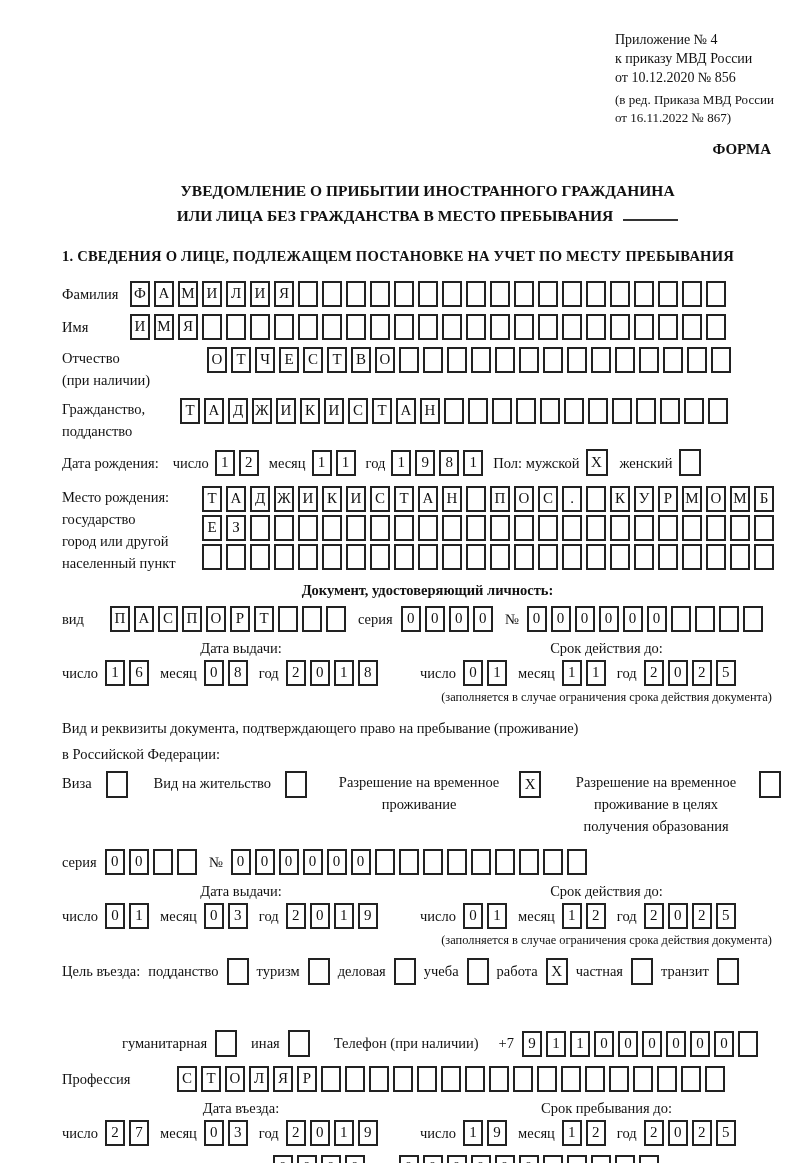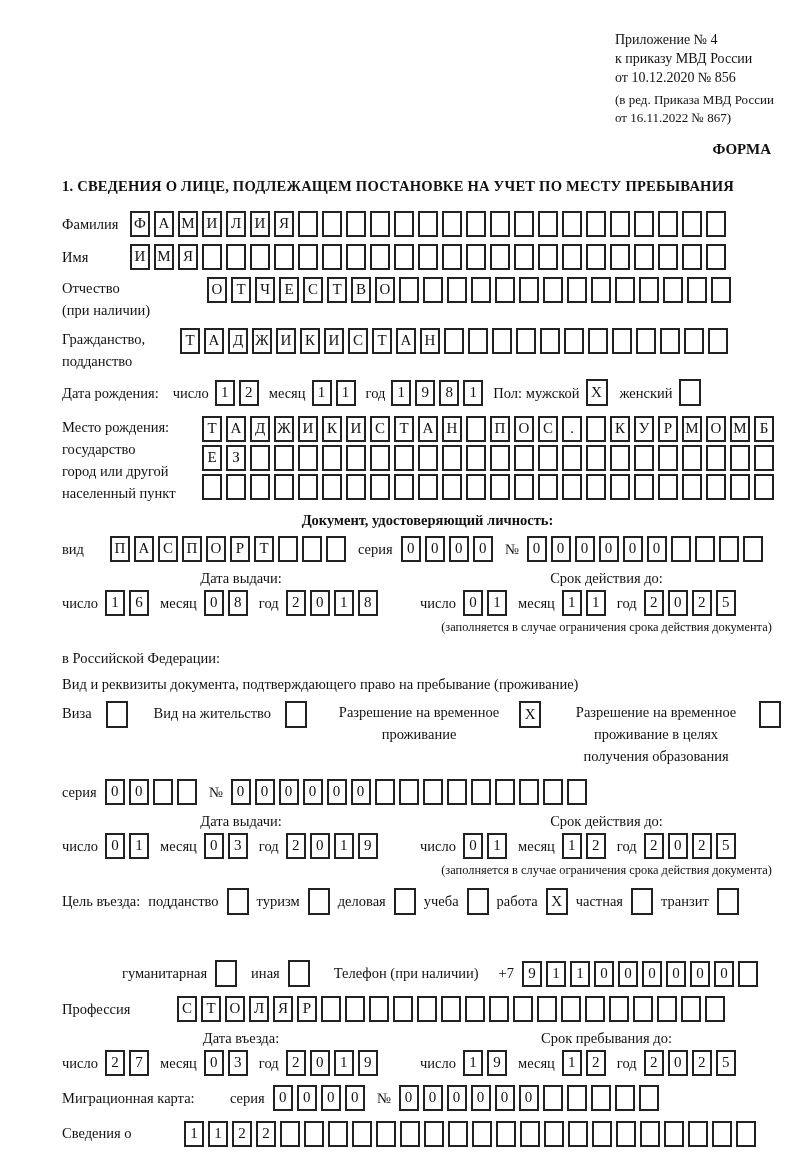--- a/index.html
+++ b/index.html
@@ -63,20 +63,24 @@
     <div>Приложение № 4</div>
     <div>к приказу МВД России</div>
     <div>от 10.12.2020 № 856</div>
     <div class="amend">
       <div>(в ред. Приказа МВД России</div>
       <div>от 16.11.2022 № 867)</div>
     </div>
   </div>
   <div class="forma">ФОРМА</div>
 
+  <div class="title">
+    <div>УВЕДОМЛЕНИЕ О ПРИБЫТИИ ИНОСТРАННОГО ГРАЖДАНИНА</div>
+    <div><span>ИЛИ ЛИЦА БЕЗ ГРАЖДАНСТВА В МЕСТО ПРЕБЫВАНИЯ</span><span class="blank-line"></span></div>
+  </div>
 
   <div class="sect">1. СВЕДЕНИЯ О ЛИЦЕ, ПОДЛЕЖАЩЕМ ПОСТАНОВКЕ НА УЧЕТ ПО МЕСТУ ПРЕБЫВАНИЯ</div>
 
   <div class="frow" style="margin-top:16px;">
     <span class="lbl w68">Фамилия</span>
     <span class="cells"><span class="cell">Ф</span><span class="cell">А</span><span class="cell">М</span><span class="cell">И</span><span class="cell">Л</span><span class="cell">И</span><span class="cell">Я</span><span class="cell"></span><span class="cell"></span><span class="cell"></span><span class="cell"></span><span class="cell"></span><span class="cell"></span><span class="cell"></span><span class="cell"></span><span class="cell"></span><span class="cell"></span><span class="cell"></span><span class="cell"></span><span class="cell"></span><span class="cell"></span><span class="cell"></span><span class="cell"></span><span class="cell"></span><span class="cell"></span></span>
   </div>
 
   <div class="frow">
     <span class="lbl w68">Имя</span>
@@ -157,22 +161,22 @@
         <span>месяц</span>
         <span class="cells"><span class="cell">1</span><span class="cell">1</span></span>
         <span>год</span>
         <span class="cells"><span class="cell">2</span><span class="cell">0</span><span class="cell">2</span><span class="cell">5</span></span>
       </div>
       <div class="dnote">(заполняется в случае ограничения срока действия документа)</div>
     </div>
   </div>
 
   <div class="res-doc">
+    <div>Вид и реквизиты документа, подтверждающего право на пребывание (проживание)</div>
     <div>в Российской Федерации:</div>
-    <div>Вид и реквизиты документа, подтверждающего право на пребывание (проживание)</div>
   </div>
   <div class="res-row">
     <span class="lbl">Виза</span>
     <span class="checkbox"></span>
     <span class="lbl" style="margin-left:12px;">Вид на жительство</span>
     <span class="checkbox"></span>
     <span class="multi w172" style="margin-left:12px;">Разрешение на временное проживание</span>
     <span class="checkbox">X</span>
     <span class="multi w178" style="margin-left:12px;">Разрешение на временное проживание в целях получения образования</span>
     <span class="checkbox"></span>

